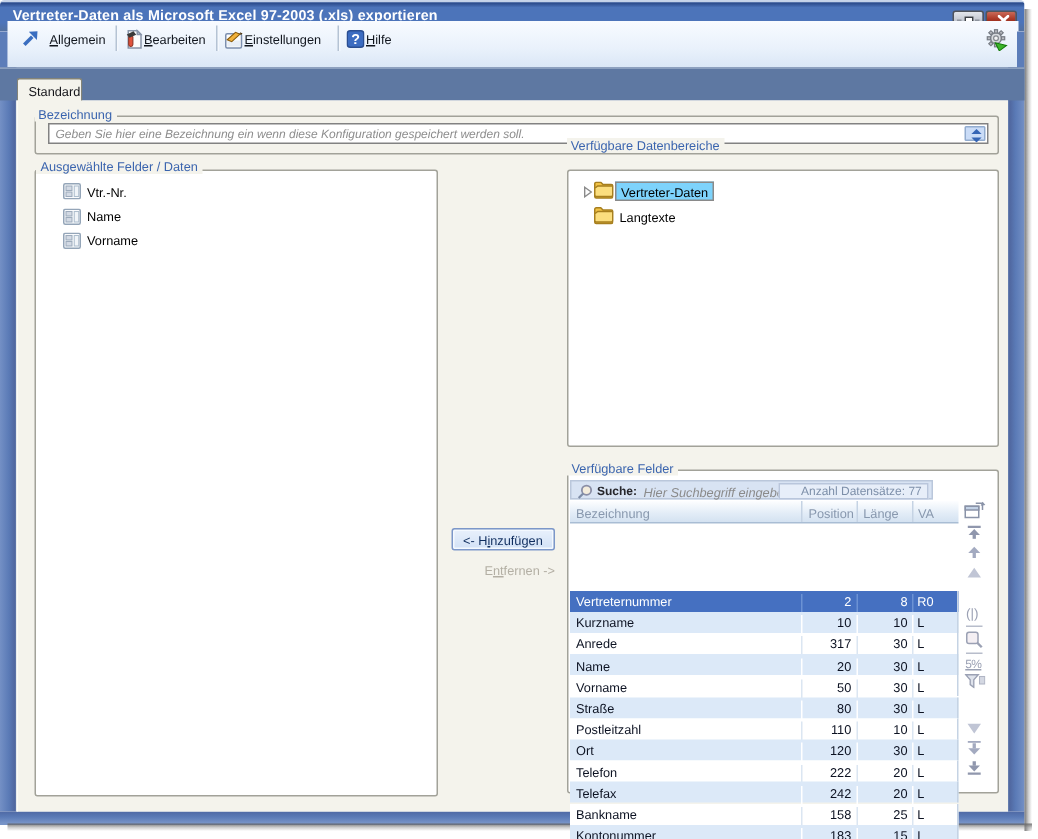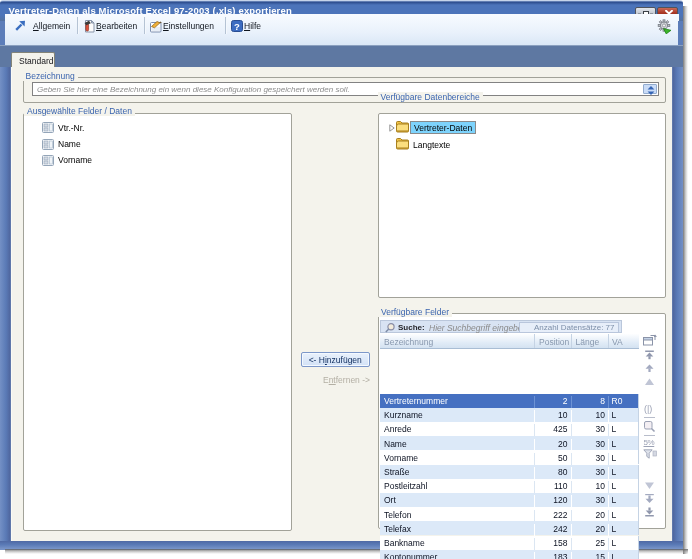--- a/index.html
+++ b/index.html
@@ -253,21 +253,21 @@
       <div class="c1">Kurzname</div>
       <div class="c2">10</div>
       <div class="c3">10</div>
       <div class="c4">L</div>
       <div class="vline" style="left:154.5px;background:#fff"></div>
       <div class="vline" style="left:191.5px;background:#fff"></div>
       <div class="vline" style="left:228px;background:#fff"></div>
     </div>
   <div class="trow rowwhite abs" style="top:376.9px">
       <div class="c1">Anrede</div>
-      <div class="c2">425</div>
+      <div class="c2">317</div>
       <div class="c3">30</div>
       <div class="c4">L</div>
       <div class="vline" style="left:154.5px;background:#dbe6f2"></div>
       <div class="vline" style="left:191.5px;background:#dbe6f2"></div>
       <div class="vline" style="left:228px;background:#dbe6f2"></div>
     </div>
   <div class="trow rowblue abs" style="top:391.1px">
       <div class="c1">Name</div>
       <div class="c2">20</div>
       <div class="c3">30</div>

